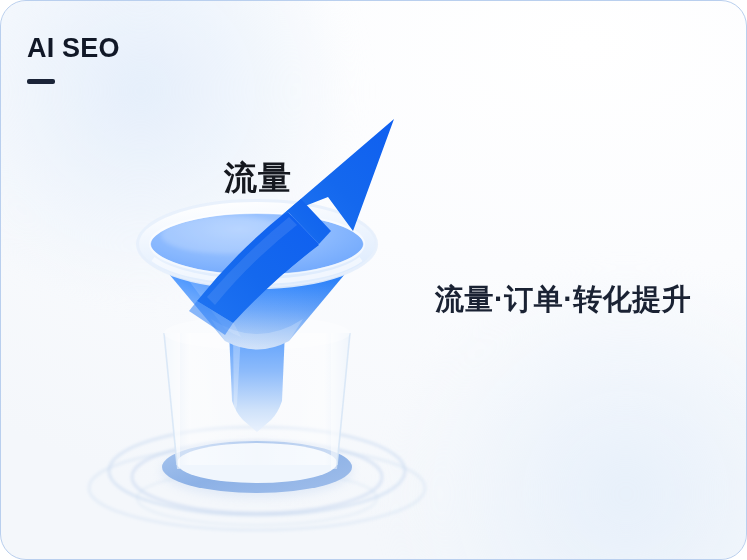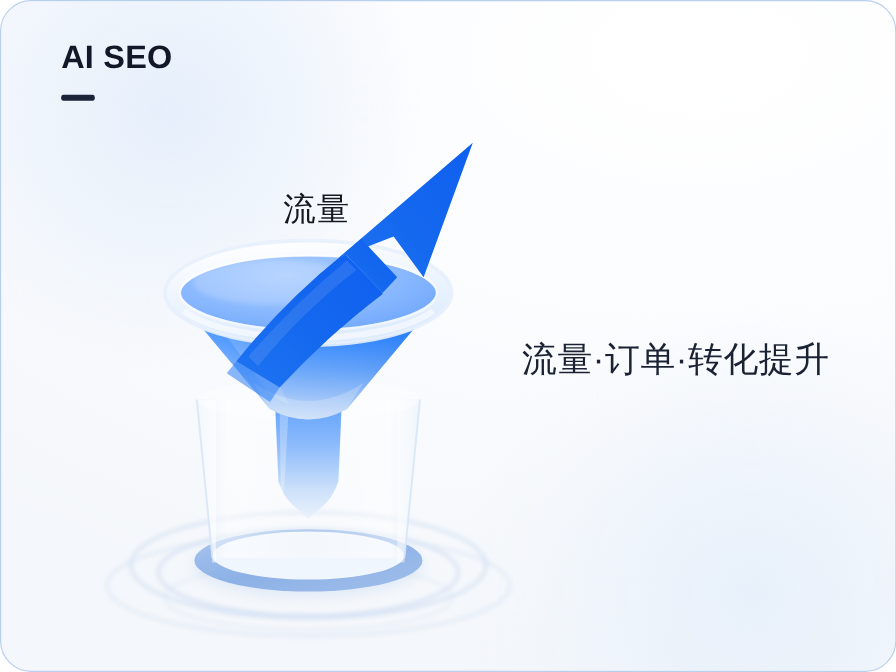--- a/index.html
+++ b/index.html
@@ -44,21 +44,20 @@
     filter: blur(16px);
     pointer-events: none;
   }
 
   
   #header {
     position: absolute;
     left: 26px;
     top: 34px;
     z-index: 6;
-    margin-left: 24px;
   }
   #page-title {
     font-size: 27px;
     font-weight: 700;
     letter-spacing: 0.2px;
     color: #111827;
     line-height: 1;
     white-space: nowrap;
   }
   #title-underline {
@@ -69,36 +68,35 @@
     background: #1b2438;
   }
 
   
   #tagline {
     position: absolute;
     left: 434px;
     top: 279px;
     z-index: 6;
     font-size: 29px;
-    font-weight: 400;
+    font-weight: 700;
     color: #1a2233;
     letter-spacing: 0.5px;
     white-space: nowrap;
   }
 
   
   .illus-label {
     position: absolute;
     z-index: 7;
-    font-size: 27px;
-    font-weight: 400;
+    font-size: 33px;
+    font-weight: 700;
     color: #15181f;
     letter-spacing: 1px;
     white-space: nowrap;
-    margin-left: 12px;
   }
   #label-traffic { left: 223px; top: 155px; }
   #label-conversion { left: 224px; top: 430px; }
 
   
   #illustration {
     position: absolute;
     left: 0;
     top: 0;
     width: 747px;

